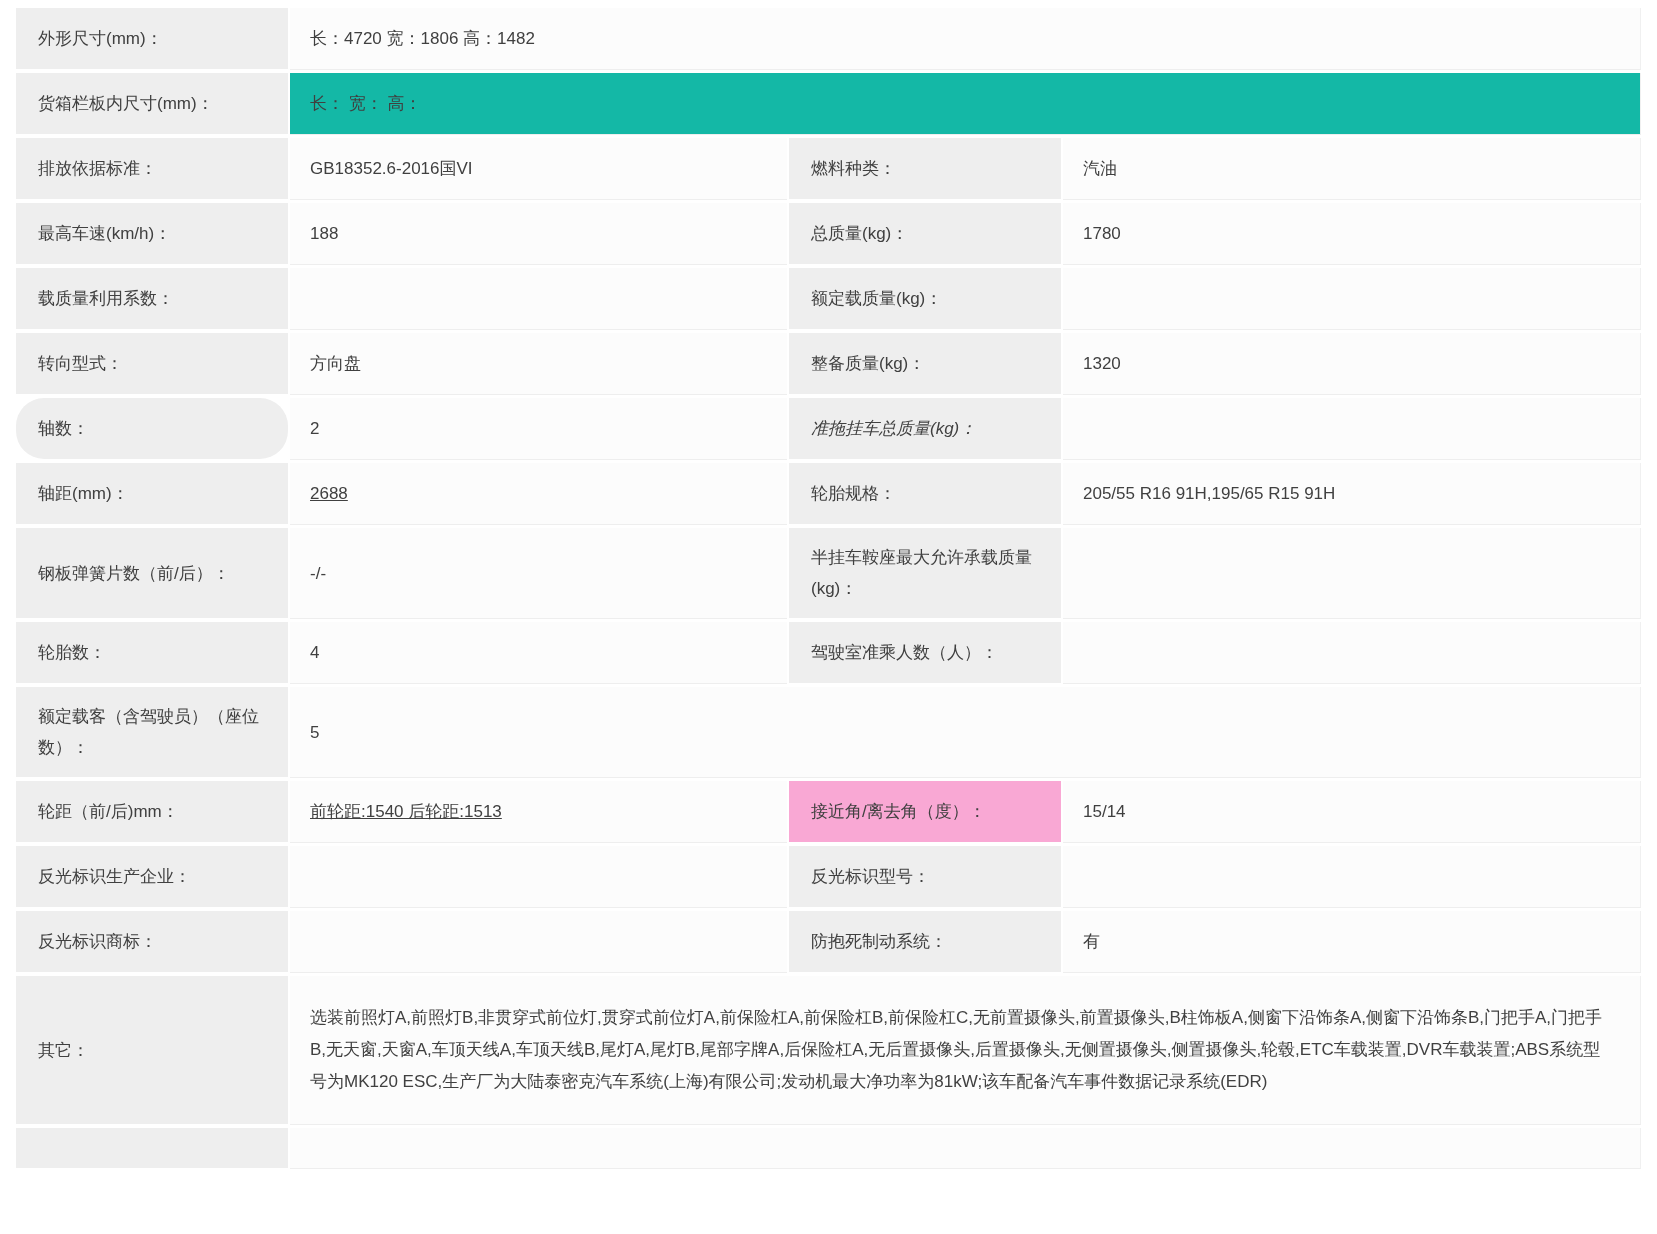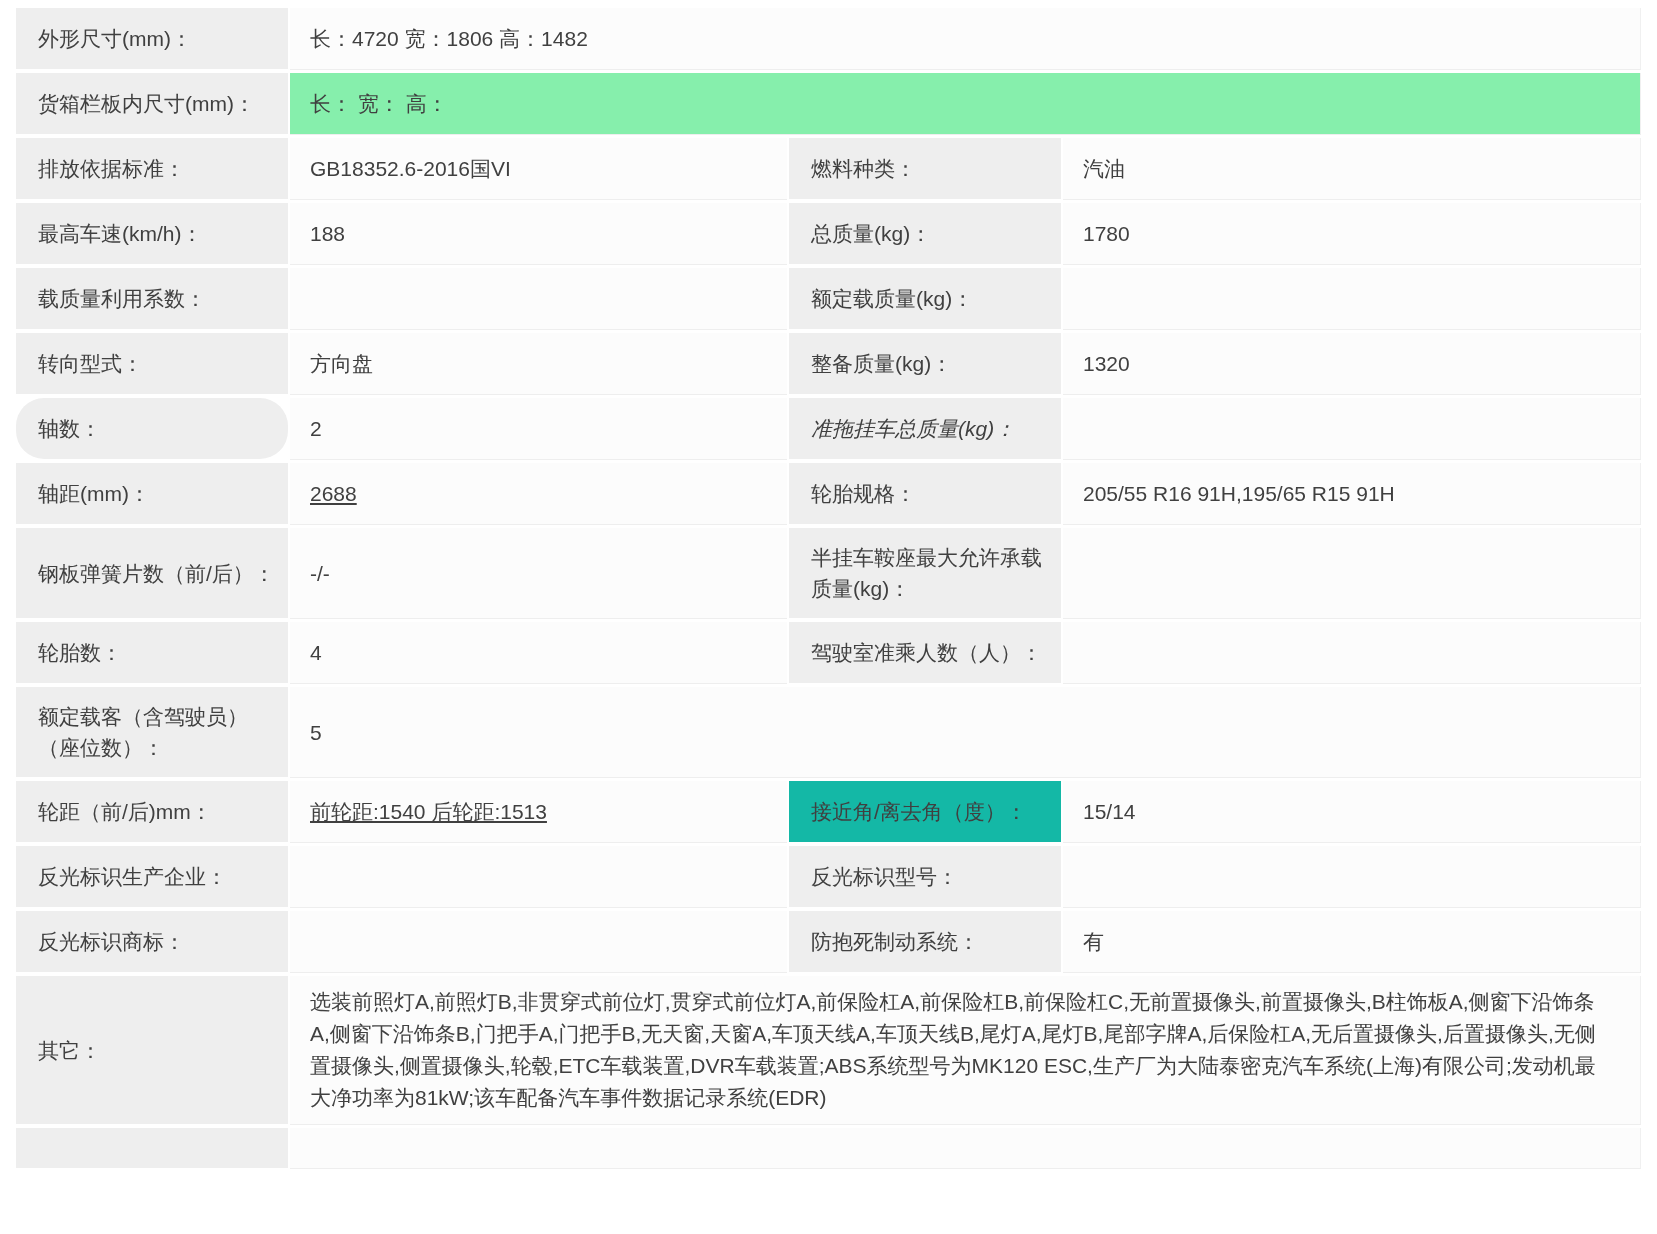--- a/index.html
+++ b/index.html
@@ -9,21 +9,21 @@
     color:#404040;
   }
   #spec-table{padding:8px 16px 0 16px;}
   .row{display:flex;margin-bottom:4px;}
   .row.std  .cell{min-height:61px;}
   .row.tall .cell{min-height:90px;}
   .row.xtall .cell{min-height:148px;}
   .row.sliver .cell{min-height:40px;}
   .cell{
     display:flex;align-items:center;box-sizing:border-box;
-    font-size:21px;line-height:31px;
+    font-size:17px;line-height:31px;
   }
   .cell.lab{
     width:272px;flex:0 0 272px;background:#eeeeee;
     padding:6px 10px 6px 22px;
   }
   .cell.val{
     background:#fcfcfc;box-shadow:0 1px 0 #eeeeee;
     padding:6px 30px 6px 20px;
     word-break:break-all;
   }
@@ -36,21 +36,21 @@
 </head>
 <body style="background: rgb(255, 255, 255); color: rgb(64, 64, 64);">
 
 <div id="spec-table">
     <div class="row std">
       <div class="cell lab" style="background: rgb(238, 238, 238);">外形尺寸(mm)：</div>
       <div class="cell val valfull" style="background: rgb(252, 252, 252);">长：4720 宽：1806 高：1482</div>
     </div>
     <div class="row std">
       <div class="cell lab" style="background: rgb(238, 238, 238);">货箱栏板内尺寸(mm)：</div>
-      <div class="cell val valfull" style="background: #86efac;">长： 宽： 高：</div>
+      <div class="cell val valfull" style="background: #14b8a6;">长： 宽： 高：</div>
     </div>
     <div class="row std">
       <div class="cell lab" style="background: rgb(238, 238, 238);">排放依据标准：</div>
       <div class="cell val val1" style="background: rgb(252, 252, 252);">GB18352.6-2016国VI</div>
       <div class="cell lab lab2" style="background: rgb(238, 238, 238);">燃料种类：</div>
       <div class="cell val val2" style="background: rgb(252, 252, 252);">汽油</div>
     </div>
     <div class="row std">
       <div class="cell lab" style="background: rgb(238, 238, 238);">最高车速(km/h)：</div>
       <div class="cell val val1" style="background: rgb(252, 252, 252);">188</div>
@@ -93,21 +93,21 @@
       <div class="cell lab lab2" style="background: rgb(238, 238, 238);">驾驶室准乘人数（人）：</div>
       <div class="cell val val2" style="background: rgb(252, 252, 252);"></div>
     </div>
     <div class="row tall">
       <div class="cell lab" style="background: rgb(238, 238, 238);">额定载客（含驾驶员）（座位数）：</div>
       <div class="cell val valfull" style="background: rgb(252, 252, 252);">5</div>
     </div>
     <div class="row std">
       <div class="cell lab" style="background: rgb(238, 238, 238);">轮距（前/后)mm：</div>
       <div class="cell val val1" style="background: rgb(252, 252, 252); text-decoration: underline;">前轮距:1540 后轮距:1513</div>
-      <div class="cell lab lab2" style="background: #14b8a6;">接近角/离去角（度）：</div>
+      <div class="cell lab lab2" style="background: #f9a8d4;">接近角/离去角（度）：</div>
       <div class="cell val val2" style="background: rgb(252, 252, 252);">15/14</div>
     </div>
     <div class="row std">
       <div class="cell lab" style="background: rgb(238, 238, 238);">反光标识生产企业：</div>
       <div class="cell val val1" style="background: rgb(252, 252, 252);"></div>
       <div class="cell lab lab2" style="background: rgb(238, 238, 238);">反光标识型号：</div>
       <div class="cell val val2" style="background: rgb(252, 252, 252);"></div>
     </div>
     <div class="row std">
       <div class="cell lab" style="background: rgb(238, 238, 238);">反光标识商标：</div>

